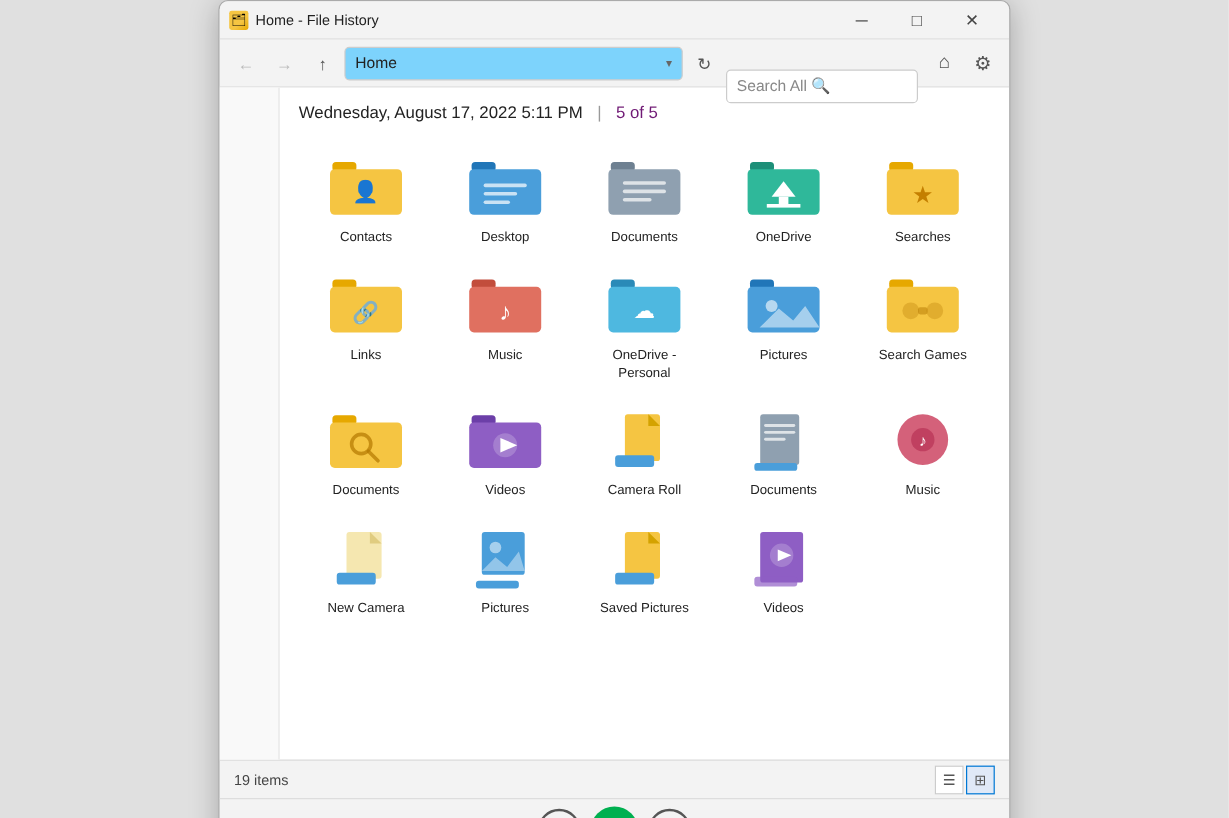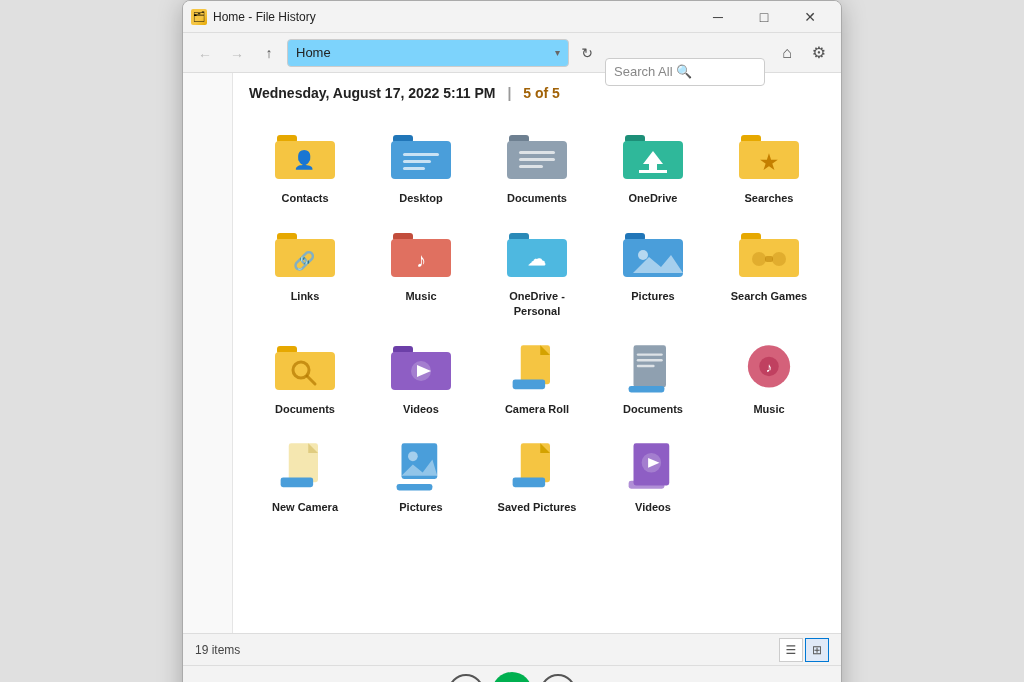--- a/index.html
+++ b/index.html
@@ -149,32 +149,31 @@
     }
     .sidebar {
       width: 50px;
       background: #f9f9f9;
       border-right: 1px solid #e5e5e5;
       min-height: 560px;
     }
     .content-area {
       flex: 1;
       padding: 12px 16px;
-      font-weight: bold;
     }
     .date-header {
       font-size: 14px;
       color: #222;
       margin-bottom: 16px;
       display: flex;
       align-items: center;
       gap: 12px;
     }
     .date-separator { color: #999; }
-    .version-info { font-size: 14px; color: #a16207; }
+    .version-info { font-size: 14px; color: #701a75; }
     .icons-grid {
       display: grid;
       grid-template-columns: repeat(5, 1fr);
       gap: 8px 4px;
       padding: 4px 0;
     }
     .folder-item {
       display: flex;
       flex-direction: column;
       align-items: center;

